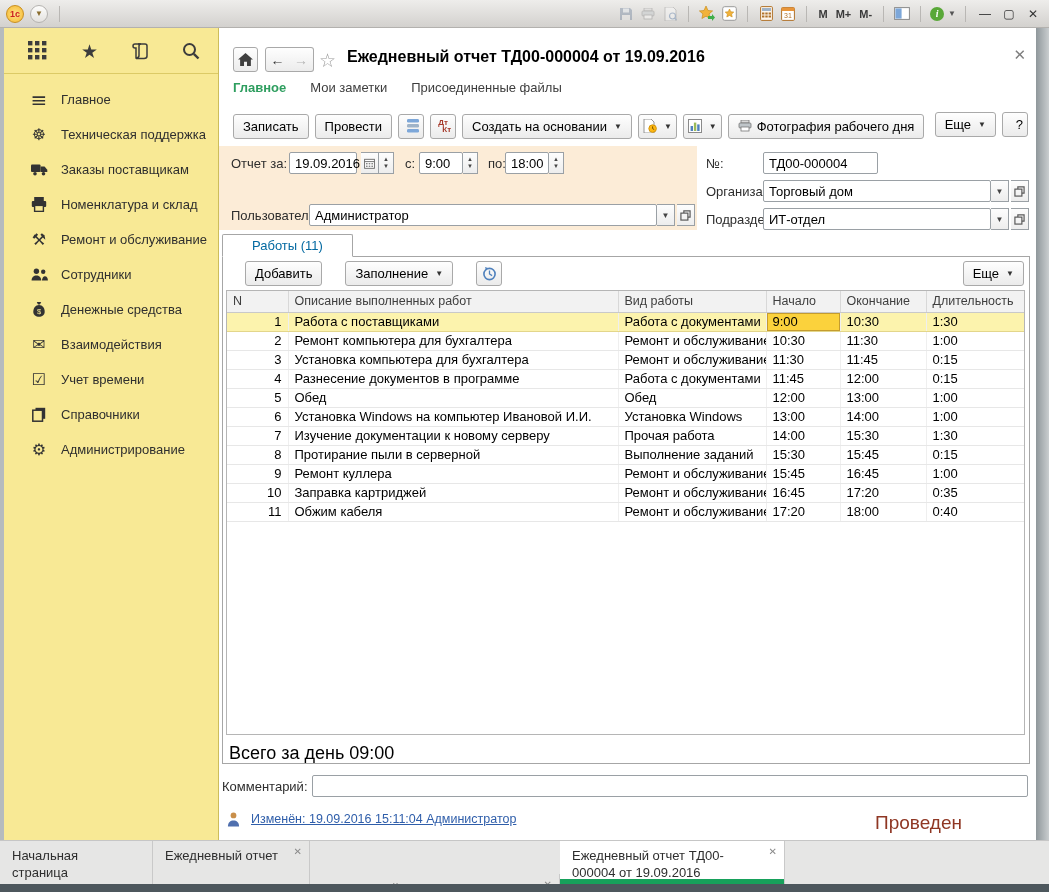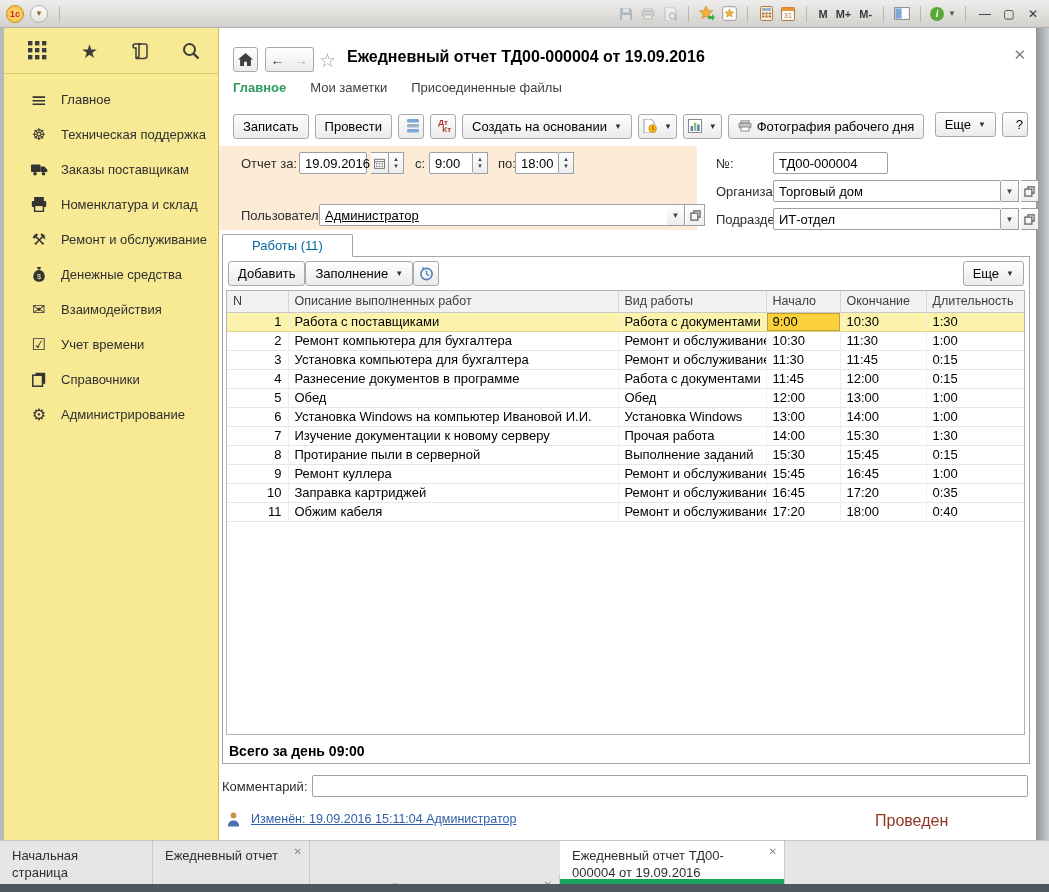--- a/index.html
+++ b/index.html
@@ -64,57 +64,57 @@
     background:linear-gradient(#fefefe,#ebebeb); border:1px solid #a9a9a9; border-radius:3px; font-size:13px; color:#000; white-space:nowrap; }
   .btn-primary { background:linear-gradient(#ffe573,#fbcd35); border-color:#c9a227; font-weight:bold; }
   .btn-ico { padding:0 4px; min-width:26px; justify-content:flex-end; }
   .caret { font-size:8px; color:#333; margin-left:2px; }
   .dtkt { display:flex; flex-direction:column; line-height:7px; font-size:8px; color:#a5392a; font-weight:bold; }
   .dtkt span:last-child { margin-left:4px; }
   .cmd-right { position:absolute; right:8px; top:84px; display:flex; gap:6px; }
 
   
   .peach { position:absolute; left:0; top:118px; width:478px; height:84px; background:#fcecd7; }
-  .frow { position:absolute; left:16px; width:100%; height:24px;padding-left:34px; }
+  .frow { position:absolute; left:6px; width:100%; height:24px;padding-left:34px; }
   .lbl { position:absolute; font-size:13px; color:#2d2d2d; top:4px; }
   .field { position:absolute; top:0; height:22px; border:1px solid #9aa0a5; border-radius:2px; background:#fff;
     font-size:13px; color:#000; display:flex; align-items:center; padding:0 5px; }
   .mini-btn { position:absolute; top:0; height:22px; width:18px; border:1px solid #9aa0a5; border-left:none; background:linear-gradient(#fdfdfd,#ededed);
     display:flex; align-items:center; justify-content:center; }
   .spin { position:absolute; top:0; height:22px; width:15px; border:1px solid #9aa0a5; border-left:none; background:linear-gradient(#fdfdfd,#ededed);
     display:flex; flex-direction:column; align-items:center; justify-content:center; font-size:6px; color:#444; line-height:7px; }
   .drop-btn { font-size:8px; color:#444; }
   .plain-val { position:absolute; font-size:13px; color:#2d2d2d; top:4px; }
   .rlabel { position:absolute; font-size:13px; color:#2d2d2d; top:4px; left:481px; }
 
   
   .wtab { position:absolute; left:3px; top:206px; height:23px; padding:0 29px; background:#fff;
     border:1px solid #a6a6a6; border-bottom:1px solid #fff; border-radius:2px 2px 0 0; font-size:13px; color:#0369a1;
     display:flex; align-items:center; z-index:2; }
   .wpanel { position:absolute; left:3px; top:228px; width:808px; height:508px; border:1px solid #a6a6a6; background:#fff; }
-  .wtoolbar { position:absolute; left:5px; top:4px; display:flex; gap:0; }
+  .wtoolbar { position:absolute; left:22px; top:4px; display:flex; gap:23px; }
   .wtoolbar-right { position:absolute; right:5px; top:4px; }
   .tablewrap { position:absolute; left:3px; top:33px; width:799px; height:445px; border:1px solid #b5b5b5; overflow:hidden; }
   table.works { border-collapse:collapse; table-layout:fixed; width:797px; }
   table.works th { background:#f2f2f2; font-weight:normal; font-size:12.5px; color:#3e3e3e; text-align:left;
     padding:3px 6px; border-right:1px solid #d8d8d8; border-bottom:1px solid #c9c9c9; height:21px; overflow:hidden; white-space:nowrap; }
   table.works td { font-size:13px; color:#000; padding:1px 6px; height:19px; border-right:1px solid #efefef;
     border-bottom:1px solid #e7e7e7; overflow:hidden; white-space:nowrap; }
   td.ncol, th.ncol { text-align:right; padding-right:10px; }
   tr.sel td { background:#fcf3ad; border-bottom-color:#e3d68b; }
   td.selcell { background:#fbd23c !important; box-shadow: inset 0 0 0 1px #c49c2e; }
-  .total { position:absolute; left:6px; top:486px; font-size:14px; font-weight:bold; color:#000; }
+  .total { position:absolute; left:6px; top:486px; font-size:18px; font-weight:normal; color:#000; }
 
   
   .comment-row { position:absolute; left:3px; top:747px; right:8px; height:24px; }
   .comment-row .lbl { left:0; }
   .comment-inp { position:absolute; left:90px; top:0; right:0; height:22px; border:1px solid #9aa0a5; border-radius:2px; background:#fff; }
   .footer-row { position:absolute; left:8px; top:782px; right:24px; height:20px;text-align:center; }
   .modified-link { position:absolute; left:24px; top:2px; font-size:12.5px; color:#2f5eaa; text-decoration:underline; }
-  .status-posted { position:absolute; left:648px; top:2px; font-size:16px; color:#8f3724; }
+  .status-posted { position:absolute; left:648px; top:2px; font-size:19px; color:#8f3724; }
 
   
   .taskbar { position:absolute; left:0; bottom:8px; width:1049px; height:44px; background:#e6e6e5; border-top:1px solid #c6c6c6; display:flex; }
   .task-tab { position:relative; border-right:1px solid #c9c9c9; font-size:13px; color:#2e2e2e; padding:7px 22px 4px 12px; line-height:1.3; }
   .task-tab.noclose { }
   .task-tab.active { background:#fff; }
   .task-tab.active::after { content:""; position:absolute; left:0; right:0; bottom:0; height:5px; background:#17a15b; }
   .task-close { position:absolute; right:7px; top:4px; font-size:10px; color:#8a8a8a; }
   .tb0{width:153px;} .tb1{width:157px;} .tb2{width:250px;margin-top:33px;} .tb3{width:225px;}
   .bottomstrip { position:absolute; left:0; bottom:0; width:1049px; height:8px; background:#4d575d; }
@@ -279,20 +279,31 @@
               <rect x="3.6" y="8.4" width="8.8" height="6" fill="#f8e995" stroke="#333" stroke-width="1.4"></rect>
             </svg>
           </span>
           <span class="side-label">Номенклатура и склад</span>
         </div>
         <div class="side-item">
           <span class="side-ico">
             <span class="gl">⚒</span>
           </span>
           <span class="side-label">Ремонт и обслуживание</span>
+        </div>
+        <div class="side-item">
+          <span class="side-ico">
+            <svg width="17" height="13" viewBox="0 0 17 13" fill="#333">
+              <circle cx="5.4" cy="3.2" r="2.7"></circle>
+              <path d="M.6 12.6c0-3.4 2.2-5 4.8-5s4.8 1.6 4.8 5z"></path>
+              <circle cx="12.2" cy="3.7" r="2.2"></circle>
+              <path d="M10.9 12.6c.3-2.9 1.7-4.3 3-4.3 1.9 0 3 1.8 3 4.3z"></path>
+            </svg>
+          </span>
+          <span class="side-label">Сотрудники</span>
         </div>
         <div class="side-item">
           <span class="side-ico">
             <svg width="14" height="15" viewBox="0 0 14 15">
               <path d="M4.8 0h4.4L8 2.6H6z" fill="#333"></path>
               <path d="M7 3C3.4 3 1.3 6.2 1.3 9.8 1.3 13 4 14.8 7 14.8s5.7-1.8 5.7-5C12.7 6.2 10.6 3 7 3z" fill="#333"></path>
               <text x="7" y="11.6" font-size="7.5" text-anchor="middle" fill="#f8e995" font-family="Liberation Sans">$</text>
             </svg>
           </span>
           <span class="side-label">Денежные средства</span>
@@ -432,21 +443,21 @@
           </span>
         <span class="lbl" style="left:263px;">по:</span>
         <span class="field" style="left:280px; width:44px;">18:00</span>
         <span class="spin" style="left:324px;">
             <span>▲</span>
             <span>▼</span>
           </span>
       </div>
       <div class="frow" style="top:58px;">
         <span class="lbl" style="left:6px;">Пользователь:</span>
-        <span class="field" style="left:84px; width:384px;text-decoration:underline;">Администратор</span>
+        <span class="field" style="left:84px; width:348px;">Администратор</span>
         <span class="mini-btn" style="left:432px;">
             <span class="drop-btn">▼</span>
           </span>
         <span class="mini-btn" style="left:452px;">
             <svg width="11" height="11" viewBox="0 0 12 12">
               <rect x="1" y="3.4" width="7.6" height="7.6" fill="none" stroke="#5a5a5a" stroke-width="1.3"></rect>
               <path d="M4.2 3.4V1h6.8v6.8H8.6" fill="none" stroke="#5a5a5a" stroke-width="1.3"></path>
             </svg>
           </span>
       </div>

